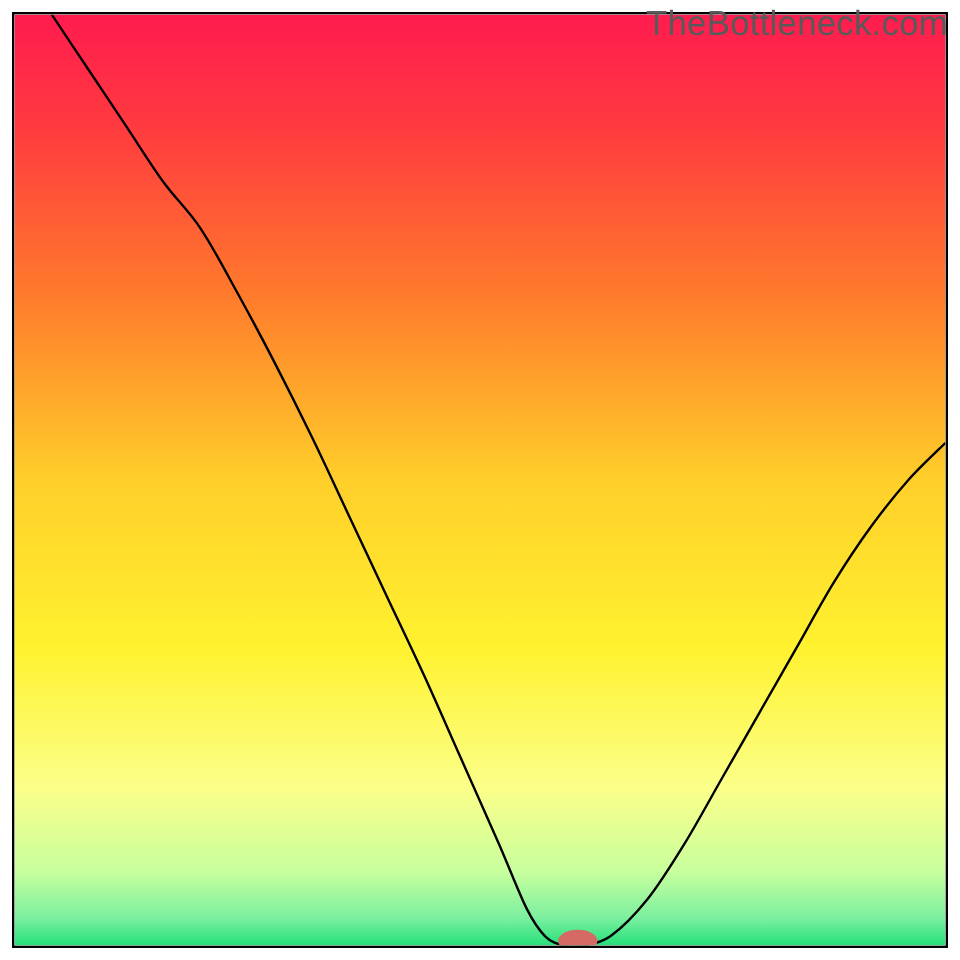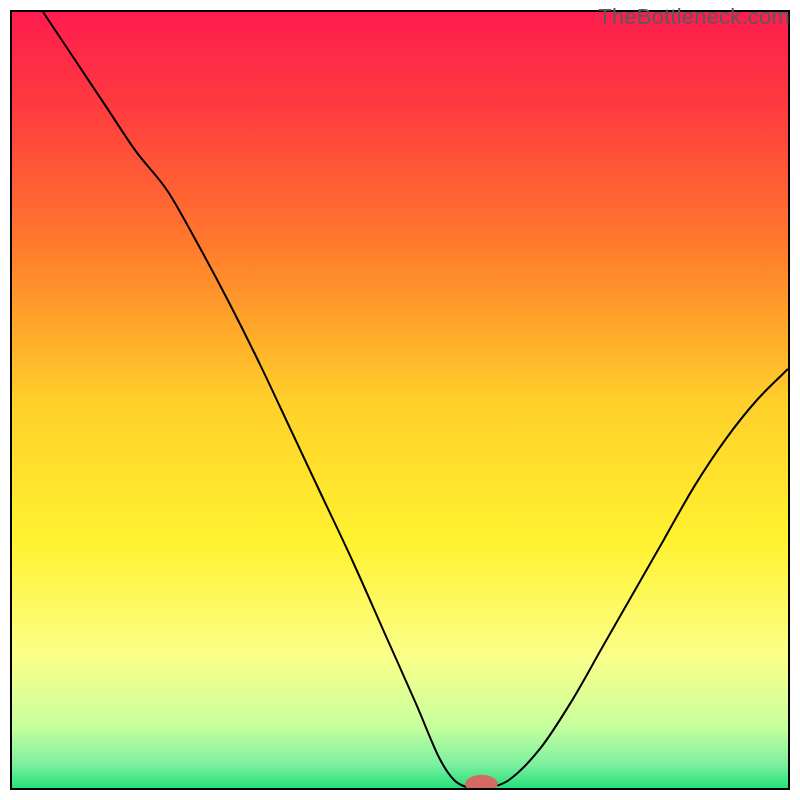--- a/index.html
+++ b/index.html
@@ -14,21 +14,21 @@
   .wrap {
     position: relative;
     width: 800px;
     height: 800px;
   }
   .watermark {
     position: absolute;
     top: 4px;
     right: 10px;
     color: #5a5a5a;
-    font-size: 22px;
+    font-size: 29px;
     font-weight: 500;
     letter-spacing: 0.2px;
     z-index: 50;
   }
   .plot {
     position: absolute;
     left: 10px;
     top: 10px;
     width: 780px;
     height: 780px;

